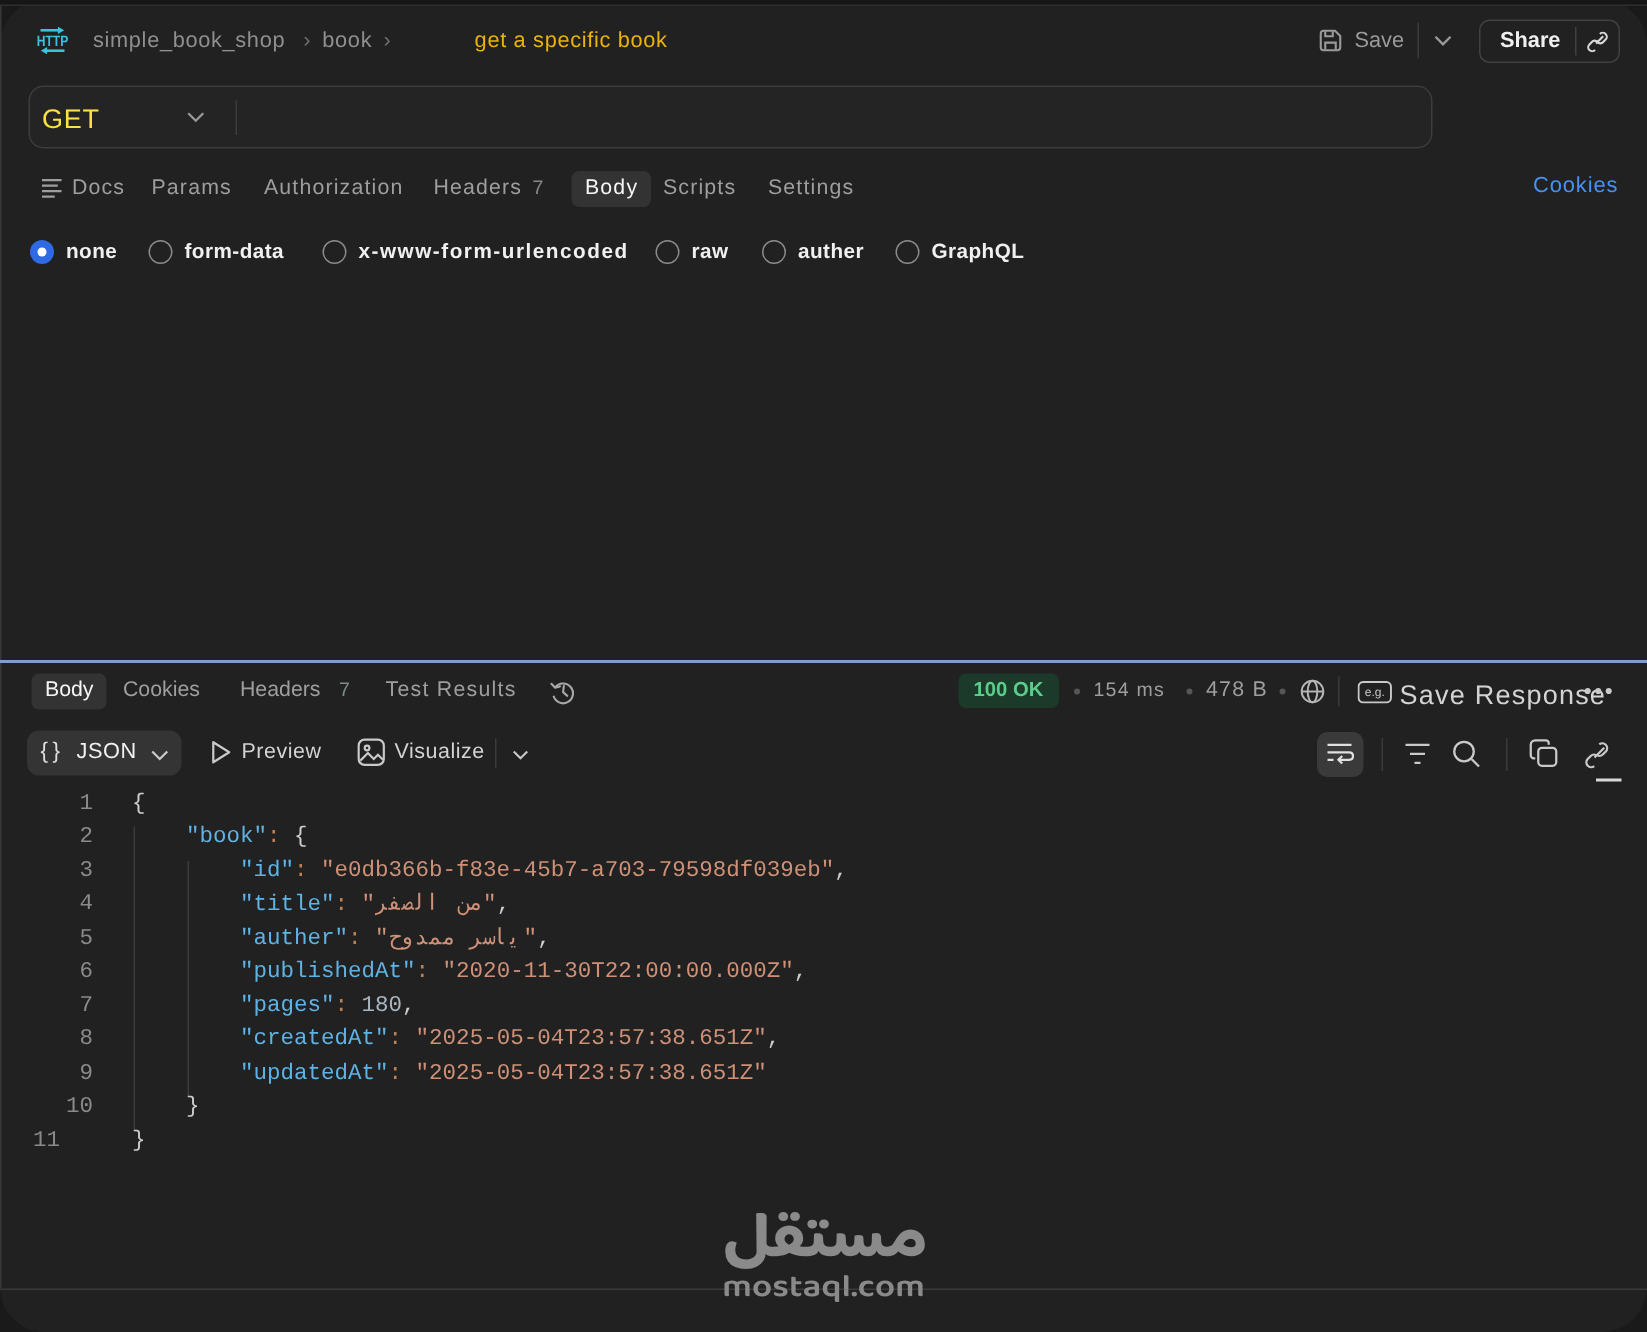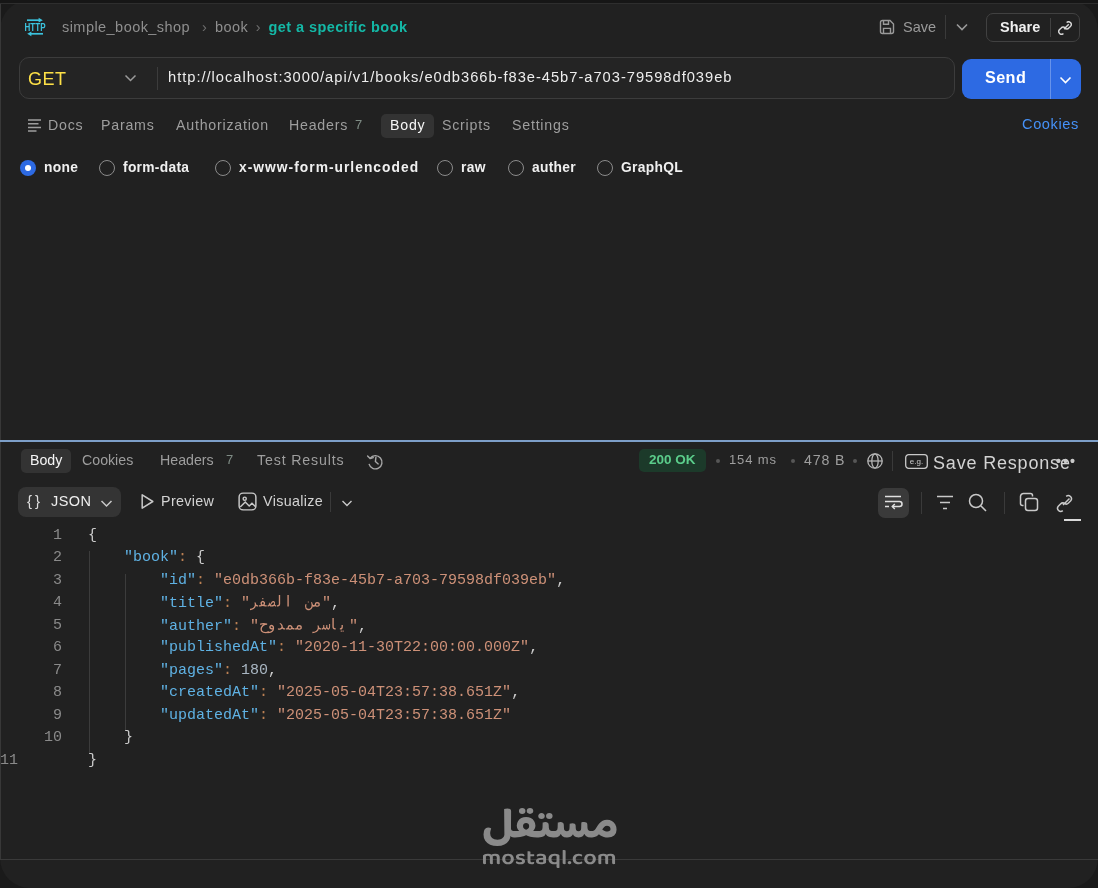--- a/index.html
+++ b/index.html
@@ -23,21 +23,21 @@
       <g stroke="#3bc3de" stroke-width="1.7" fill="none">
         <path d="M3 4.2 H15"></path>
         <path d="M19 17.8 H7"></path>
       </g>
       <path d="M14.6 1.8 L18.8 4.2 L14.6 6.6 Z" fill="#3bc3de"></path>
       <path d="M7.4 15.4 L3.2 17.8 L7.4 20.2 Z" fill="#3bc3de"></path>
       <text x="11" y="14.6" text-anchor="middle" font-family="Liberation Sans" font-size="10" font-weight="bold" fill="#3bc3de" textLength="21" lengthAdjust="spacingAndGlyphs">HTTP</text>
     </svg>
   </div>
   <div class="abs" style="left:62px;top:19px;font-size:14.5px;letter-spacing:0.45px;color:#8f8f8f;">simple_book_shop
-    <span style="color:#6e6e6e;padding:0 7.5px;">›</span>book<span style="color:#6e6e6e;padding:0 7.5px;">›</span><span style="color:#14b8a6;font-weight:bold;">get a specific book</span>
+    <span style="color:#6e6e6e;padding:0 7.5px;">›</span>book<span style="color:#6e6e6e;padding:0 7.5px;">›</span><span style="color:#eab308;font-weight:normal;margin-left:48px;">get a specific book</span>
   </div>
 
   <div class="abs" style="left:878px;top:18px;width:18px;height:18px;">
     <svg width="18" height="18" viewBox="0 0 18 18">
         <g stroke="#9a9a9a" stroke-width="1.4" fill="none">
       <path d="M2.5 4.5 q0-2 2-2 h7.5 l3.5 3.5 v7.5 q0 2 -2 2 h-9 q-2 0 -2-2 z"></path>
       <path d="M5.5 2.8 v3.4 h5 v-3.4"></path>
       <path d="M5.5 15.2 v-4.8 h7 v4.8"></path>
     </g>
       </svg>
@@ -62,28 +62,20 @@
   </div>
 
   <div class="abs" style="left:19px;top:57px;width:936px;height:42px;background:#242424;border:1px solid #3c3c3c;border-radius:10px;"></div>
   <div class="abs" style="left:28px;top:69px;font-size:18px;color:#fde047;letter-spacing:0.5px;">GET</div>
   <div class="abs" style="left:124px;top:74px;">
     <svg width="13" height="8" viewBox="0 0 13 8">
         <path d="M1.5 1.5 L6.5 6.5 L11.5 1.5" stroke="#9a9a9a" stroke-width="1.5" fill="none"></path>
       </svg>
   </div>
   <div class="abs" style="left:157px;top:67px;width:1px;height:23px;background:#3c3c3c;"></div>
-  <div class="abs" style="left:168px;top:69px;font-size:14.7px;letter-spacing:0.98px;color:#ededed;">http://localhost:3000/api/v1/books/e0db366b-f83e-45b7-a703-79598df039eb</div>
-  <div class="abs" style="left:962px;top:59px;width:119px;height:40px;background:#2d6ae3;border-radius:9px;">
-    <div class="abs" style="left:23px;top:9px;font-size:16.2px;font-weight:bold;letter-spacing:0.4px;color:#fff;">Send</div>
-    <div class="abs" style="left:88px;top:0;width:1px;height:40px;background:rgba(255,255,255,.28);"></div>
-    <svg class="abs" style="left:97px;top:17px;" width="13" height="8" viewBox="0 0 13 8">
-        <path d="M1.5 1.5 L6.5 6.5 L11.5 1.5" stroke="#fff" stroke-width="1.6" fill="none"></path>
-      </svg>
-  </div>
 
   <div class="abs" style="left:27px;top:119px;">
     <svg width="15" height="13" viewBox="0 0 15 13">
         <g stroke="#9e9e9e" stroke-width="1.5">
           <path d="M1 1 h13 M1 4.7 h10.5 M1 8.4 h13 M1 12.1 h8.5"></path>
         </g>
       </svg>
   </div>
   <div class="abs" style="left:0;top:114px;width:1098px;height:26px;font-size:14.2px;letter-spacing:0.78px;color:#9e9e9e;">
     <span class="abs" style="left:48px;top:3px;">Docs</span>
@@ -117,21 +109,21 @@
     <span class="abs" style="left:160px;top:3px;">Headers</span>
     <span class="abs" style="left:226px;top:3px;font-size:13px;color:#7f8c85;">7</span>
     <span class="abs" style="left:257px;top:3px;letter-spacing:0.85px;">Test Results</span>
     <svg class="abs" style="left:366px;top:3px;" width="19" height="19" viewBox="0 0 19 19">
       <g stroke="#a8a8a8" stroke-width="1.4" fill="none">
         <path d="M4.1 6.3 A6.6 6.6 0 1 1 3.0 11.9"></path>
         <path d="M1.6 3.9 L4.1 6.5 L7.3 5.6" stroke-linejoin="round" stroke-linecap="round"></path>
         <path d="M9.9 5.3 L9.4 9.4 L12.2 11.9" stroke-linecap="round"></path>
       </g>
     </svg>
-    <span class="abs" style="left:639px;top:0px;background:#1c3a2a;border-radius:5px;padding:3px 10px 5px;color:#5bcd8b;font-weight:bold;font-size:13.5px;">200 OK</span>
+    <span class="abs" style="left:639px;top:0px;background:#1c3a2a;border-radius:5px;padding:3px 10px 5px;color:#5bcd8b;font-weight:bold;font-size:13.5px;">100 OK</span>
     <span class="abs" style="left:716px;top:10px;width:4px;height:4px;border-radius:50%;background:#565656;"></span>
     <span class="abs" style="left:729px;top:3px;font-size:13px;letter-spacing:0.85px;">154 ms</span>
     <span class="abs" style="left:791px;top:10px;width:4px;height:4px;border-radius:50%;background:#565656;"></span>
     <span class="abs" style="left:804px;top:3px;font-size:14.2px;letter-spacing:0.85px;">478 B</span>
     <span class="abs" style="left:853px;top:10px;width:4px;height:4px;border-radius:50%;background:#565656;"></span>
     <svg class="abs" style="left:866px;top:3px;" width="18" height="18" viewBox="0 0 18 18">
       <g stroke="#b5b5b5" stroke-width="1.3" fill="none">
         <circle cx="9" cy="9" r="7.2"></circle>
           <ellipse cx="9" cy="9" rx="3.2" ry="7.2"></ellipse>
           <path d="M1.8 9 h14.4"></path>
@@ -241,21 +233,21 @@
 <div class="abs mono" style="left:0;top:639.0px;width:62px;text-align:right;color:#8a8a8a;">6</div>
     <div class="abs mono" style="left:88px;top:639.0px;color:#cccccc;">        <span class="k">"publishedAt"</span><span class="c">:</span> <span class="v">"2020-11-30T22:00:00.000Z"</span>,</div>
 <div class="abs mono" style="left:0;top:661.5px;width:62px;text-align:right;color:#8a8a8a;">7</div>
     <div class="abs mono" style="left:88px;top:661.5px;color:#cccccc;">        <span class="k">"pages"</span><span class="c">:</span> <span class="n">180</span>,</div>
 <div class="abs mono" style="left:0;top:684.0px;width:62px;text-align:right;color:#8a8a8a;">8</div>
     <div class="abs mono" style="left:88px;top:684.0px;color:#cccccc;">        <span class="k">"createdAt"</span><span class="c">:</span> <span class="v">"2025-05-04T23:57:38.651Z"</span>,</div>
 <div class="abs mono" style="left:0;top:706.5px;width:62px;text-align:right;color:#8a8a8a;">9</div>
     <div class="abs mono" style="left:88px;top:706.5px;color:#cccccc;">        <span class="k">"updatedAt"</span><span class="c">:</span> <span class="v">"2025-05-04T23:57:38.651Z"</span></div>
 <div class="abs mono" style="left:0;top:729.0px;width:62px;text-align:right;color:#8a8a8a;">10</div>
     <div class="abs mono" style="left:88px;top:729.0px;color:#cccccc;">    }</div>
-<div class="abs mono" style="left:0;top:751.5px;width:62px;text-align:left;color:#8a8a8a;">11</div>
+<div class="abs mono" style="left:0;top:751.5px;width:62px;text-align:center;color:#8a8a8a;">11</div>
     <div class="abs mono" style="left:88px;top:751.5px;color:#cccccc;">}</div>
   <div class="abs" style="left:0;top:859px;width:1098px;height:1px;background:#3a3a3a;"></div>
   <svg class="abs" style="left:480px;top:804px;" width="142" height="68" viewBox="0 0 142 68">
     <g fill="#8a8a8a">
       <path transform="translate(1.66,33.49) scale(0.0471,0.0427)" d="M687.24072265625 0.0Q650.840576171875 0.0 626.4205322265625 -18.10009765625Q602.00048828125 -36.2001953125 590.0205078125 -68.4202880859375Q578.04052734375 -100.640380859375 577.08056640625 -141.88037109375L622.640869140625 -214.36083984375Q622.640869140625 -189.160888671875 631.9808349609375 -174.9208984375Q641.32080078125 -160.680908203125 656.540771484375 -154.9208984375Q671.7607421875 -149.160888671875 687.7607421875 -149.160888671875H704.960693359375V0.0ZM613.560791015625 -65.800048828125Q613.560791015625 9.239990234375 579.2607421875 69.1800537109375Q544.960693359375 129.1201171875 482.2406005859375 164.3001708984375Q419.5205078125 199.480224609375 331.600341796875 199.480224609375Q245.76025390625 199.480224609375 179.7601318359375 168.7001953125Q113.760009765625 137.920166015625 76.419921875 77.320068359375Q39.079833984375 16.719970703125 39.079833984375 -72.000244140625Q39.079833984375 -157.160400390625 65.179931640625 -195.8804931640625Q91.280029296875 -234.6005859375 135.000244140625 -234.6005859375Q155.84033203125 -234.6005859375 172.720458984375 -228.060546875Q189.6005859375 -221.5205078125 201.6806640625 -212.200439453125Q191.920654296875 -177.84033203125 186.420654296875 -151.9803466796875Q180.920654296875 -126.120361328125 180.920654296875 -91.040283203125Q180.920654296875 -26.280517578125 220.58056640625 12.5194091796875Q260.240478515625 51.3193359375 335.600341796875 51.3193359375Q371.72021484375 51.3193359375 398.64013671875 40.87939453125Q425.56005859375 30.439453125 443.780029296875 13.6395263671875Q462.0 -3.160400390625 471.5 -22.7203369140625Q481.0 -42.2802734375 482.52001953125 -61.2802734375L477.0 -668.800048828125Q487.320068359375 -670.800048828125 506.8001708984375 -673.6800537109375Q526.2802734375 -676.56005859375 547.400390625 -676.56005859375Q625.160888671875 -676.56005859375 625.160888671875 -614.439697265625L621.880859375 -82.880126953125ZM704.960693359375 0.0V-149.160888671875Q713.520751953125 -135.560791015625 718.040771484375 -117.20068359375Q722.560791015625 -98.840576171875 722.560791015625 -74.96044921875Q722.560791015625 -51.080322265625 717.9207763671875 -31.8402099609375Q713.28076171875 -12.60009765625 704.960693359375 0.0Z M1175.64013671875 0.0Q1097.2802734375 0.239990234375 1030.14013671875 -18.5400390625Q963.0 -37.320068359375 921.0 -69.60009765625H969.1201171875Q943.880126953125 -48.320068359375 904.900146484375 -32.800048828125Q865.920166015625 -17.280029296875 817.380126953125 -8.6400146484375Q768.840087890625 0.0 713.159912109375 0.0H689V-149.160888671875H718.83984375Q742.039794921875 -149.160888671875 763.399658203125 -150.40087890625Q784.759521484375 -151.640869140625 803.7593994140625 -154.2408447265625Q822.75927734375 -156.8408203125 836.999267578125 -161.32080078125L808.879150390625 -141.8408203125Q786.559326171875 -155.040771484375 765.939453125 -192.1607666015625Q745.319580078125 -229.28076171875 745.319580078125 -278.640625Q745.319580078125 -337.520751953125 771.6396484375 -382.620849609375Q797.959716796875 -427.720947265625 842.6998291015625 -453.9010009765625Q887.43994140625 -480.0810546875 943.320068359375 -480.0810546875Q999.2001953125 -480.0810546875 1044.060302734375 -453.9010009765625Q1088.92041015625 -427.720947265625 1115.240478515625 -382.2408447265625Q1141.560546875 -336.7607421875 1141.560546875 -278.640625Q1141.560546875 -242.440673828125 1130.860595703125 -215.1007080078125Q1120.16064453125 -187.7607421875 1106.1407470703125 -170.040771484375Q1092.120849609375 -152.32080078125 1081.041015625 -143.36083984375L1059.881103515625 -161.80078125Q1082.040771484375 -155.640869140625 1109.640625 -152.40087890625Q1137.240478515625 -149.160888671875 1176.520263671875 -149.160888671875H1200.76025390625V0.0ZM943.320068359375 -180.36083984375Q966.919921875 -191.560791015625 987.85986328125 -213.24072265625Q1008.7998046875 -234.920654296875 1008.7998046875 -270.800537109375Q1008.7998046875 -300.4404296875 990.139892578125 -321.120361328125Q971.47998046875 -341.80029296875 943.320068359375 -341.80029296875Q916.16015625 -341.80029296875 897.1202392578125 -320.7403564453125Q878.080322265625 -299.680419921875 878.080322265625 -270.04052734375Q878.080322265625 -234.16064453125 898.9002685546875 -212.6207275390625Q919.72021484375 -191.080810546875 943.320068359375 -180.36083984375ZM1200.76025390625 0.0V-149.160888671875Q1209.3203125 -135.560791015625 1213.84033203125 -117.20068359375Q1218.3603515625 -98.840576171875 1218.3603515625 -74.96044921875Q1218.3603515625 -51.080322265625 1213.7203369140625 -31.8402099609375Q1209.080322265625 -12.60009765625 1200.76025390625 0.0ZM860.39990234375 -551.52099609375Q829.039794921875 -551.52099609375 809.959716796875 -570.341064453125Q790.879638671875 -589.1611328125 790.879638671875 -621.041259765625Q790.879638671875 -653.161376953125 809.959716796875 -671.8614501953125Q829.039794921875 -690.5615234375 860.39990234375 -690.5615234375Q892.52001953125 -690.5615234375 911.2200927734375 -671.8614501953125Q929.920166015625 -653.161376953125 929.920166015625 -621.041259765625Q929.920166015625 -589.1611328125 911.2200927734375 -570.341064453125Q892.52001953125 -551.52099609375 860.39990234375 -551.52099609375ZM1026.240234375 -552.281005859375Q994.1201171875 -552.281005859375 975.4200439453125 -571.10107421875Q956.719970703125 -589.921142578125 956.719970703125 -621.80126953125Q956.719970703125 -653.92138671875 975.4200439453125 -672.6214599609375Q994.1201171875 -691.321533203125 1026.240234375 -691.321533203125Q1058.3603515625 -691.321533203125 1077.0604248046875 -672.6214599609375Q1095.760498046875 -653.92138671875 1095.760498046875 -621.80126953125Q1095.760498046875 -589.921142578125 1077.0604248046875 -571.10107421875Q1058.3603515625 -552.281005859375 1026.240234375 -552.281005859375Z M1177 0V-149.160888671875H1200.60009765625Q1237.639892578125 -149.160888671875 1264.39990234375 -164.9407958984375Q1291.159912109375 -180.720703125 1292.159912109375 -227.6806640625L1295.679931640625 -349.6806640625Q1308.0400390625 -353.960693359375 1322.60009765625 -357.3406982421875Q1337.16015625 -360.720703125 1356.520263671875 -360.720703125Q1382.400390625 -360.720703125 1402.04052734375 -347.2806396484375Q1421.6806640625 -333.840576171875 1423.20068359375 -299.84033203125L1426.720703125 -226.480712890625Q1429.24072265625 -180.480712890625 1455.74072265625 -164.82080078125Q1482.24072265625 -149.160888671875 1519.04052734375 -149.160888671875H1539.6005859375V0.0H1517.04052734375Q1481.800537109375 0.0 1447.48046875 -10.3800048828125Q1413.160400390625 -20.760009765625 1388.34033203125 -43.4200439453125Q1363.520263671875 -66.080078125 1355.2802734375 -102.920166015625L1364.080322265625 -103.68017578125Q1360.3203125 -66.320068359375 1335.020263671875 -43.6600341796875Q1309.72021484375 -21.0 1274.68017578125 -10.5Q1239.64013671875 0.0 1206.16015625 0.0ZM1539.6005859375 0.0V-149.160888671875Q1548.16064453125 -135.560791015625 1552.6806640625 -117.20068359375Q1557.20068359375 -98.840576171875 1557.20068359375 -74.96044921875Q1557.20068359375 -51.080322265625 1552.5606689453125 -31.8402099609375Q1547.920654296875 -12.60009765625 1539.6005859375 0.0ZM1270.56005859375 -432.16064453125Q1239.199951171875 -432.16064453125 1220.119873046875 -450.980712890625Q1201.039794921875 -469.80078125 1201.039794921875 -501.680908203125Q1201.039794921875 -533.801025390625 1220.119873046875 -552.5010986328125Q1239.199951171875 -571.201171875 1270.56005859375 -571.201171875Q1302.68017578125 -571.201171875 1321.3802490234375 -552.5010986328125Q1340.080322265625 -533.801025390625 1340.080322265625 -501.680908203125Q1340.080322265625 -469.80078125 1321.3802490234375 -450.980712890625Q1302.68017578125 -432.16064453125 1270.56005859375 -432.16064453125ZM1436.400390625 -432.920654296875Q1404.2802734375 -432.920654296875 1385.5802001953125 -451.74072265625Q1366.880126953125 -470.560791015625 1366.880126953125 -502.44091796875Q1366.880126953125 -534.56103515625 1385.5802001953125 -553.2611083984375Q1404.2802734375 -571.961181640625 1436.400390625 -571.961181640625Q1468.5205078125 -571.961181640625 1487.2205810546875 -553.2611083984375Q1505.920654296875 -534.56103515625 1505.920654296875 -502.44091796875Q1505.920654296875 -470.560791015625 1487.2205810546875 -451.74072265625Q1468.5205078125 -432.920654296875 1436.400390625 -432.920654296875Z M1924.800537109375 -122.3603515625 1947.920654296875 -124.400390625Q1946.720703125 -92.3603515625 1932.6007080078125 -64.1402587890625Q1918.480712890625 -35.920166015625 1888.5206298828125 -17.9600830078125Q1858.560546875 0.0 1810.600341796875 0.0Q1745.60009765625 0.0 1709.6600341796875 -36.5201416015625Q1673.719970703125 -73.040283203125 1670.0400390625 -125.400390625L1687.320068359375 -124.400390625Q1686.68017578125 -74.000244140625 1649.5201416015625 -37.0001220703125Q1612.360107421875 0.0 1538.47998046875 0.0H1524V-149.160888671875H1536.199951171875Q1566.959716796875 -149.160888671875 1589.439697265625 -164.080810546875Q1611.919677734375 -179.000732421875 1612.919677734375 -225.720703125L1616.439697265625 -349.920654296875Q1628.7998046875 -354.20068359375 1643.599853515625 -357.460693359375Q1658.39990234375 -360.720703125 1677.52001953125 -360.720703125Q1703.400146484375 -360.720703125 1723.040283203125 -347.2806396484375Q1742.680419921875 -333.840576171875 1744.200439453125 -300.080322265625L1747.720458984375 -218.880615234375Q1749.48046875 -181.28076171875 1765.3004150390625 -165.100830078125Q1781.120361328125 -148.9208984375 1808.040283203125 -148.9208984375Q1835.920166015625 -148.9208984375 1850.16015625 -166.080810546875Q1864.400146484375 -183.24072265625 1865.400146484375 -223.880615234375L1868.920166015625 -324.24072265625Q1881.2802734375 -327.000732421875 1896.84033203125 -329.500732421875Q1912.400390625 -332.000732421875 1931.5205078125 -332.000732421875Q1957.400634765625 -332.000732421875 1975.78076171875 -322.480712890625Q1994.160888671875 -312.960693359375 1995.160888671875 -282.00048828125L1997.160888671875 -221.920654296875Q1999.160888671875 -185.080810546875 2013.0008544921875 -166.620849609375Q2026.8408203125 -148.160888671875 2056.040771484375 -148.160888671875Q2083.24072265625 -148.160888671875 2097.3206787109375 -164.7208251953125Q2111.400634765625 -181.28076171875 2112.400634765625 -218.880615234375L2115.920654296875 -352.320556640625Q2128.28076171875 -356.6005859375 2143.080810546875 -359.860595703125Q2157.880859375 -363.12060546875 2177.0009765625 -363.12060546875Q2202.881103515625 -363.12060546875 2222.521240234375 -349.6805419921875Q2242.161376953125 -336.240478515625 2243.681396484375 -302.480224609375L2247.201416015625 -221.960693359375Q2248.96142578125 -178.7607421875 2272.5413818359375 -163.9608154296875Q2296.121337890625 -149.160888671875 2326.76123046875 -149.160888671875H2339.961181640625V0.0H2324.64111328125Q2251.0009765625 0.0 2212.220947265625 -35.5001220703125Q2173.44091796875 -71.000244140625 2169.760986328125 -123.120361328125L2185.0009765625 -124.400390625Q2183.0810546875 -67.960205078125 2152.1409912109375 -33.60009765625Q2121.200927734375 0.760009765625 2057.560791015625 0.760009765625Q1992.640625 0.760009765625 1960.9605712890625 -32.5400390625Q1929.280517578125 -65.840087890625 1924.800537109375 -122.3603515625ZM2339.961181640625 0.0V-149.160888671875Q2348.521240234375 -135.560791015625 2353.041259765625 -117.20068359375Q2357.561279296875 -98.840576171875 2357.561279296875 -74.96044921875Q2357.561279296875 -51.080322265625 2352.9212646484375 -31.8402099609375Q2348.28125 -12.60009765625 2339.961181640625 0.0Z M2324 0V-149.640869140625H2339.080078125Q2365.56005859375 -149.640869140625 2383.4000244140625 -161.7608642578125Q2401.239990234375 -173.880859375 2413.199951171875 -191.9808349609375Q2425.159912109375 -210.080810546875 2433.8798828125 -227.000732421875Q2462.8798828125 -284.640625 2495.639892578125 -327.5406494140625Q2528.39990234375 -370.440673828125 2568.8399658203125 -394.1207275390625Q2609.280029296875 -417.80078125 2660.400146484375 -417.80078125Q2719.2001953125 -417.80078125 2765.30029296875 -388.020751953125Q2811.400390625 -358.24072265625 2837.98046875 -304.900634765625Q2864.560546875 -251.560546875 2864.560546875 -182.160400390625Q2864.560546875 -98.040283203125 2813.9005126953125 -49.5201416015625Q2763.240478515625 -1.0 2678.040283203125 -1.0Q2633.520263671875 -1.0 2593.6002197265625 -12.8800048828125Q2553.68017578125 -24.760009765625 2522.7601318359375 -46.1199951171875Q2491.840087890625 -67.47998046875 2475.60009765625 -94.159912109375L2500.72021484375 -92.0Q2480.76025390625 -54.280029296875 2440.0601806640625 -27.260009765625Q2399.360107421875 -0.239990234375 2343.400146484375 0.0ZM2671.440185546875 -140.560791015625Q2701.080078125 -140.560791015625 2718.199951171875 -155.3807373046875Q2735.31982421875 -170.20068359375 2735.31982421875 -194.280517578125Q2735.31982421875 -213.88037109375 2727.2198486328125 -232.500244140625Q2719.119873046875 -251.1201171875 2703.199951171875 -262.780029296875Q2687.280029296875 -274.43994140625 2661.920166015625 -274.43994140625Q2627.040283203125 -274.43994140625 2602.0203857421875 -248.4600830078125Q2577.00048828125 -222.480224609375 2560.320556640625 -186.240478515625Q2580.280517578125 -164.12060546875 2610.3204345703125 -152.3406982421875Q2640.3603515625 -140.560791015625 2671.440185546875 -140.560791015625Z"></path>
       <path transform="translate(1.48,60.00) scale(0.992,0.884)" d="M11.44 -7.84 L11.44 -5.11 L8.48 -5.11 L8.48 -7.50 Q8.48 -8.45 7.93 -8.90 Q7.38 -9.34 6.50 -9.34 Q5.89 -9.34 5.37 -9.16 Q4.84 -8.97 4.48 -8.75 L4.48 -5.11 L1.53 -5.11 L1.53 -8.94 Q1.53 -9.50 1.77 -9.87 Q2.02 -10.23 2.50 -10.56 Q3.23 -11.05 4.34 -11.38 Q5.44 -11.70 6.59 -11.70 Q7.77 -11.70 8.75 -11.34 Q9.73 -10.98 10.38 -10.27 Q10.55 -10.12 10.69 -9.98 Q10.83 -9.83 10.94 -9.64 Q11.14 -9.30 11.29 -8.83 Q11.44 -8.36 11.44 -7.84 Z M18.39 -7.61 L18.39 -5.11 L15.44 -5.11 L15.44 -7.50 Q15.44 -8.45 14.91 -8.90 Q14.38 -9.34 13.48 -9.34 Q12.83 -9.34 12.23 -9.08 Q11.62 -8.81 11.17 -8.38 L9.70 -10.19 Q10.44 -10.80 11.45 -11.25 Q12.45 -11.70 13.86 -11.70 Q15.12 -11.70 16.15 -11.28 Q17.17 -10.86 17.78 -9.95 Q18.39 -9.05 18.39 -7.61 Z M1.53 -6.27 L4.48 -6.27 L4.48 -0.03 Q4.30 0.02 3.94 0.09 Q3.58 0.16 3.16 0.16 Q2.33 0.16 1.93 -0.15 Q1.53 -0.45 1.53 -1.22 L1.53 -6.27 Z M8.48 -6.27 L11.44 -6.27 L11.44 -0.03 Q11.25 0.02 10.88 0.09 Q10.52 0.16 10.11 0.16 Q9.27 0.16 8.88 -0.15 Q8.48 -0.45 8.48 -1.22 L8.48 -6.27 Z M15.44 -6.27 L18.39 -6.27 L18.39 -0.03 Q18.20 0.02 17.84 0.09 Q17.47 0.16 17.06 0.16 Q16.22 0.16 15.83 -0.15 Q15.44 -0.45 15.44 -1.22 L15.44 -6.27 Z M32.63 -5.69 Q32.63 -3.84 31.90 -2.48 Q31.18 -1.12 29.87 -0.39 Q28.55 0.34 26.77 0.34 Q25.01 0.34 23.69 -0.38 Q22.37 -1.11 21.64 -2.47 Q20.91 -3.83 20.91 -5.69 Q20.91 -7.53 21.65 -8.88 Q22.38 -10.22 23.70 -10.96 Q25.02 -11.70 26.79 -11.70 Q28.54 -11.70 29.85 -10.96 Q31.16 -10.22 31.90 -8.87 Q32.63 -7.52 32.63 -5.69 Z M26.77 -9.34 Q25.48 -9.34 24.71 -8.38 Q23.94 -7.41 23.94 -5.69 Q23.94 -3.92 24.69 -2.97 Q25.44 -2.02 26.77 -2.02 Q28.12 -2.02 28.86 -2.98 Q29.60 -3.94 29.60 -5.69 Q29.60 -7.39 28.85 -8.37 Q28.10 -9.34 26.77 -9.34 Z M43.93 -3.20 Q43.93 -1.53 42.68 -0.59 Q41.43 0.36 39.05 0.36 Q37.12 0.36 35.89 -0.22 Q34.66 -0.80 34.66 -1.73 Q34.66 -2.17 34.87 -2.51 Q35.07 -2.84 35.38 -3.05 Q36.05 -2.62 36.94 -2.28 Q37.82 -1.94 38.96 -1.94 Q40.99 -1.94 40.99 -3.19 Q40.99 -3.72 40.64 -4.04 Q40.29 -4.36 39.54 -4.52 L38.15 -4.86 Q36.40 -5.25 35.55 -6.07 Q34.71 -6.89 34.71 -8.25 Q34.71 -9.77 35.95 -10.74 Q37.19 -11.72 39.41 -11.72 Q40.57 -11.72 41.47 -11.48 Q42.38 -11.25 42.90 -10.82 Q43.41 -10.39 43.41 -9.80 Q43.41 -9.39 43.23 -9.07 Q43.05 -8.75 42.77 -8.56 Q42.49 -8.73 41.99 -8.94 Q41.49 -9.14 40.87 -9.27 Q40.24 -9.41 39.63 -9.41 Q38.69 -9.41 38.15 -9.11 Q37.62 -8.81 37.62 -8.25 Q37.62 -7.84 37.92 -7.55 Q38.22 -7.27 38.97 -7.09 L40.19 -6.81 Q42.15 -6.36 43.04 -5.48 Q43.93 -4.61 43.93 -3.20 Z M46.43 -6.34 L49.36 -6.34 L49.36 -3.50 Q49.36 -2.70 49.83 -2.37 Q50.31 -2.03 51.15 -2.03 Q51.54 -2.03 51.99 -2.13 Q52.43 -2.23 52.75 -2.39 Q52.93 -2.20 53.07 -1.92 Q53.20 -1.64 53.20 -1.28 Q53.20 -0.58 52.55 -0.12 Q51.90 0.33 50.50 0.33 Q48.61 0.33 47.52 -0.52 Q46.43 -1.36 46.43 -3.30 L46.43 -6.34 Z M48.20 -8.80 L48.20 -11.11 L52.92 -11.11 Q53.03 -10.95 53.13 -10.64 Q53.23 -10.33 53.23 -9.98 Q53.23 -9.38 52.95 -9.09 Q52.67 -8.80 52.20 -8.80 L48.20 -8.80 Z M49.36 -5.69 L46.43 -5.69 L46.43 -14.34 Q46.62 -14.39 46.99 -14.47 Q47.36 -14.55 47.76 -14.55 Q48.59 -14.55 48.97 -14.24 Q49.36 -13.94 49.36 -13.17 L49.36 -5.69 Z M60.06 -1.89 Q60.77 -1.89 61.36 -2.04 Q61.95 -2.19 62.21 -2.36 L62.21 -5.09 L59.82 -4.86 Q58.85 -4.78 58.34 -4.43 Q57.82 -4.08 57.82 -3.39 Q57.82 -2.70 58.37 -2.30 Q58.92 -1.89 60.06 -1.89 Z M59.96 -11.70 Q62.31 -11.70 63.70 -10.70 Q65.09 -9.70 65.09 -7.56 L65.09 -2.03 Q65.09 -1.45 64.81 -1.12 Q64.54 -0.80 64.09 -0.53 Q63.43 -0.14 62.40 0.11 Q61.37 0.36 60.06 0.36 Q57.68 0.36 56.31 -0.57 Q54.93 -1.50 54.93 -3.31 Q54.93 -4.92 55.95 -5.78 Q56.98 -6.64 58.92 -6.83 L62.20 -7.16 L62.20 -7.59 Q62.20 -8.55 61.52 -8.98 Q60.85 -9.41 59.67 -9.41 Q58.73 -9.41 57.84 -9.16 Q56.95 -8.92 56.26 -8.61 Q56.01 -8.80 55.82 -9.12 Q55.63 -9.45 55.63 -9.81 Q55.63 -10.69 56.59 -11.09 Q57.26 -11.39 58.16 -11.55 Q59.06 -11.70 59.96 -11.70 Z M78.59 -1.66 L75.65 -1.67 L75.65 -8.86 Q75.34 -9.05 74.87 -9.20 Q74.40 -9.34 73.76 -9.34 Q72.84 -9.34 72.11 -8.96 Q71.39 -8.58 70.97 -7.75 Q70.54 -6.92 70.54 -5.62 Q70.54 -3.75 71.40 -2.88 Q72.26 -2.02 73.70 -2.02 Q74.44 -2.02 75.01 -2.26 Q75.59 -2.50 75.95 -2.83 L75.95 -0.33 Q75.51 -0.05 74.83 0.15 Q74.14 0.34 73.26 0.34 Q71.61 0.34 70.31 -0.30 Q69.01 -0.95 68.28 -2.28 Q67.54 -3.61 67.54 -5.62 Q67.54 -7.66 68.33 -9.01 Q69.12 -10.36 70.51 -11.03 Q71.89 -11.70 73.70 -11.70 Q74.94 -11.70 76.00 -11.39 Q77.06 -11.08 77.69 -10.69 Q78.11 -10.42 78.35 -10.05 Q78.59 -9.69 78.59 -9.14 L78.59 -1.66 Z M75.64 -2.08 L78.59 -2.11 L78.59 4.38 Q78.40 4.42 78.04 4.49 Q77.67 4.56 77.26 4.56 Q76.42 4.56 76.03 4.25 Q75.64 3.94 75.64 3.17 L75.64 -2.08 Z M81.85 -6.34 L84.82 -6.19 L84.82 -0.03 Q84.61 0.02 84.25 0.09 Q83.89 0.16 83.47 0.16 Q82.64 0.16 82.25 -0.15 Q81.85 -0.45 81.85 -1.22 L81.85 -6.34 Z M84.82 -4.69 L81.85 -4.83 L81.85 -15.59 Q82.03 -15.66 82.40 -15.73 Q82.77 -15.80 83.19 -15.80 Q84.03 -15.80 84.43 -15.50 Q84.82 -15.20 84.82 -14.42 L84.82 -4.69 Z M86.95 -1.45 Q86.95 -2.23 87.43 -2.76 Q87.92 -3.28 88.75 -3.28 Q89.59 -3.28 90.07 -2.76 Q90.54 -2.23 90.54 -1.45 Q90.54 -0.70 90.07 -0.17 Q89.59 0.36 88.75 0.36 Q87.92 0.36 87.43 -0.17 Q86.95 -0.70 86.95 -1.45 Z M98.37 -9.31 Q96.95 -9.31 95.96 -8.38 Q94.98 -7.44 94.98 -5.64 Q94.98 -3.88 95.92 -2.95 Q96.87 -2.03 98.35 -2.03 Q99.23 -2.03 99.85 -2.27 Q100.48 -2.50 100.93 -2.77 Q101.29 -2.53 101.48 -2.23 Q101.68 -1.94 101.68 -1.52 Q101.68 -0.70 100.70 -0.19 Q99.73 0.33 98.12 0.33 Q96.30 0.33 94.91 -0.34 Q93.52 -1.00 92.75 -2.34 Q91.98 -3.67 91.98 -5.64 Q91.98 -7.67 92.80 -9.02 Q93.63 -10.36 95.02 -11.03 Q96.40 -11.70 98.04 -11.70 Q99.63 -11.70 100.59 -11.14 Q101.55 -10.58 101.55 -9.77 Q101.55 -9.39 101.36 -9.09 Q101.16 -8.80 100.88 -8.59 Q100.41 -8.88 99.81 -9.09 Q99.21 -9.31 98.37 -9.31 Z M115.29 -5.69 Q115.29 -3.84 114.56 -2.48 Q113.83 -1.12 112.52 -0.39 Q111.21 0.34 109.43 0.34 Q107.66 0.34 106.34 -0.38 Q105.02 -1.11 104.30 -2.47 Q103.57 -3.83 103.57 -5.69 Q103.57 -7.53 104.30 -8.88 Q105.04 -10.22 106.36 -10.96 Q107.68 -11.70 109.44 -11.70 Q111.19 -11.70 112.51 -10.96 Q113.82 -10.22 114.55 -8.87 Q115.29 -7.52 115.29 -5.69 Z M109.43 -9.34 Q108.13 -9.34 107.37 -8.38 Q106.60 -7.41 106.60 -5.69 Q106.60 -3.92 107.35 -2.97 Q108.10 -2.02 109.43 -2.02 Q110.77 -2.02 111.51 -2.98 Q112.26 -3.94 112.26 -5.69 Q112.26 -7.39 111.51 -8.37 Q110.76 -9.34 109.43 -9.34 Z M127.69 -7.84 L127.69 -5.11 L124.74 -5.11 L124.74 -7.50 Q124.74 -8.45 124.19 -8.90 Q123.63 -9.34 122.76 -9.34 Q122.15 -9.34 121.62 -9.16 Q121.10 -8.97 120.74 -8.75 L120.74 -5.11 L117.79 -5.11 L117.79 -8.94 Q117.79 -9.50 118.03 -9.87 Q118.27 -10.23 118.76 -10.56 Q119.49 -11.05 120.59 -11.38 Q121.69 -11.70 122.85 -11.70 Q124.02 -11.70 125.01 -11.34 Q125.99 -10.98 126.63 -10.27 Q126.80 -10.12 126.94 -9.98 Q127.08 -9.83 127.19 -9.64 Q127.40 -9.30 127.54 -8.83 Q127.69 -8.36 127.69 -7.84 Z M134.65 -7.61 L134.65 -5.11 L131.69 -5.11 L131.69 -7.50 Q131.69 -8.45 131.16 -8.90 Q130.63 -9.34 129.74 -9.34 Q129.08 -9.34 128.48 -9.08 Q127.88 -8.81 127.43 -8.38 L125.96 -10.19 Q126.69 -10.80 127.70 -11.25 Q128.71 -11.70 130.12 -11.70 Q131.38 -11.70 132.40 -11.28 Q133.43 -10.86 134.04 -9.95 Q134.65 -9.05 134.65 -7.61 Z M117.79 -6.27 L120.74 -6.27 L120.74 -0.03 Q120.55 0.02 120.19 0.09 Q119.83 0.16 119.41 0.16 Q118.58 0.16 118.19 -0.15 Q117.79 -0.45 117.79 -1.22 L117.79 -6.27 Z M124.74 -6.27 L127.69 -6.27 L127.69 -0.03 Q127.51 0.02 127.14 0.09 Q126.77 0.16 126.37 0.16 Q125.52 0.16 125.13 -0.15 Q124.74 -0.45 124.74 -1.22 L124.74 -6.27 Z M131.69 -6.27 L134.65 -6.27 L134.65 -0.03 Q134.46 0.02 134.09 0.09 Q133.72 0.16 133.32 0.16 Q132.47 0.16 132.08 -0.15 Q131.69 -0.45 131.69 -1.22 L131.69 -6.27 Z"></path>
     </g>
   </svg>
 </div>
 

